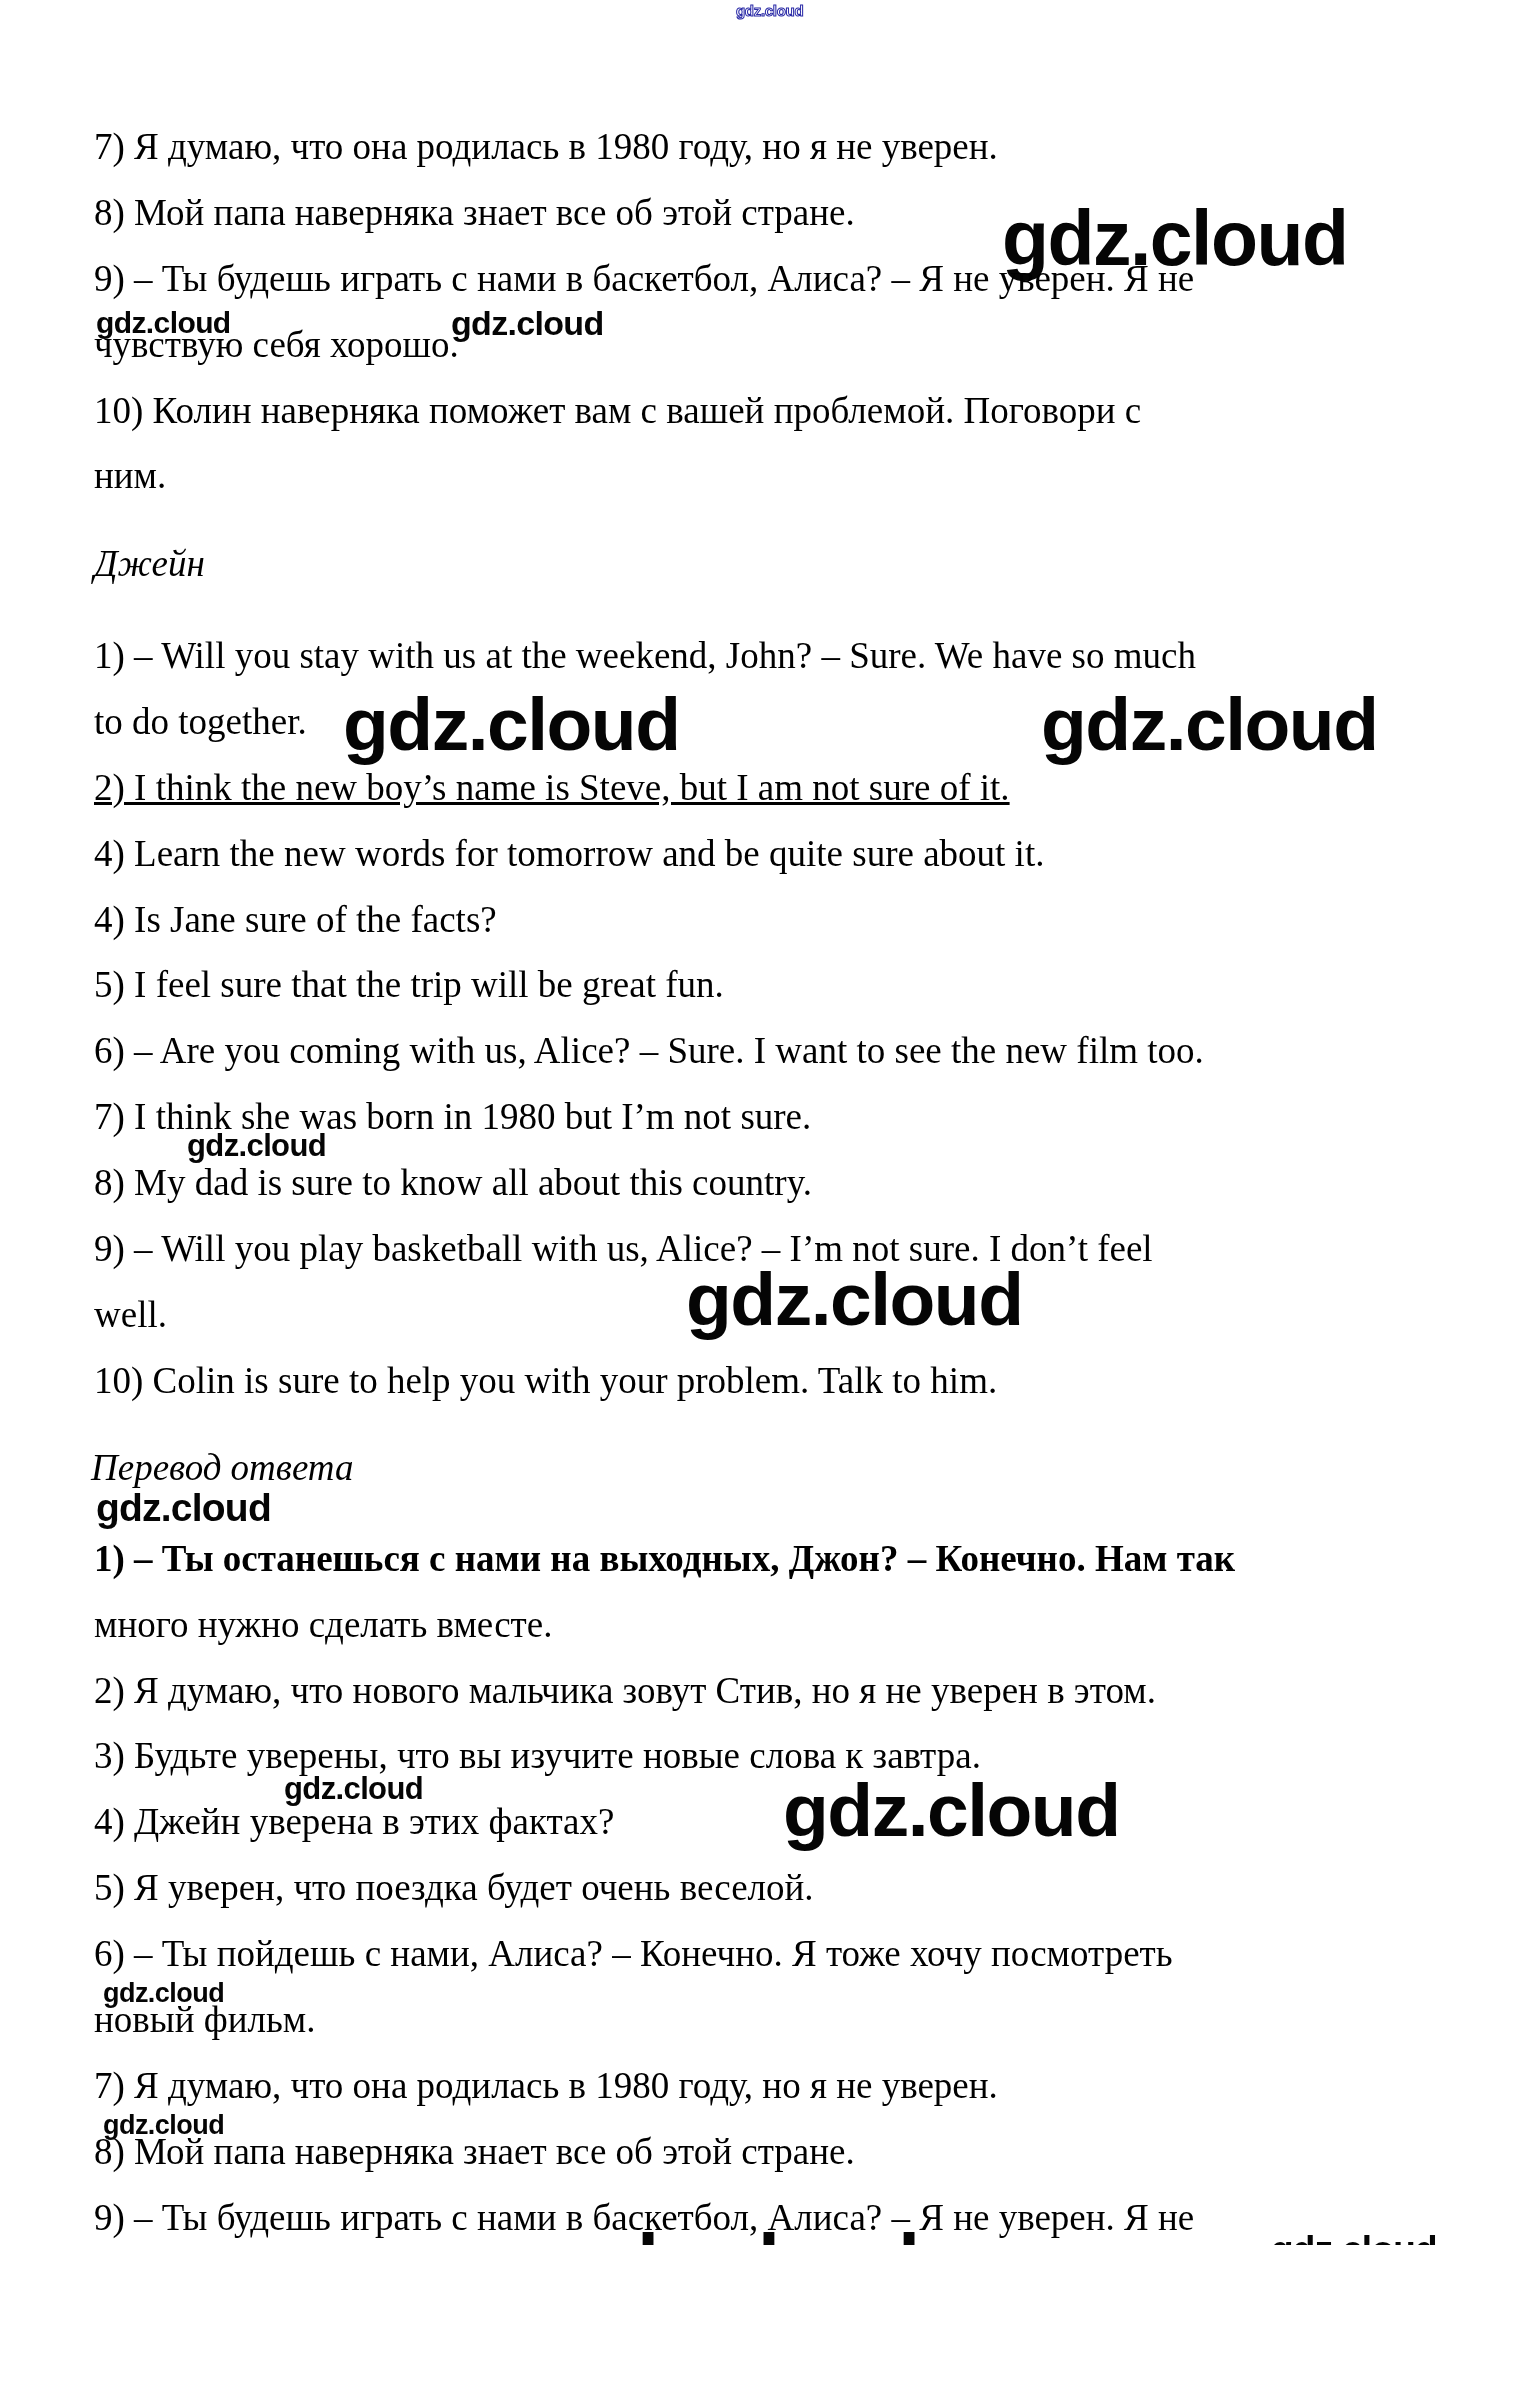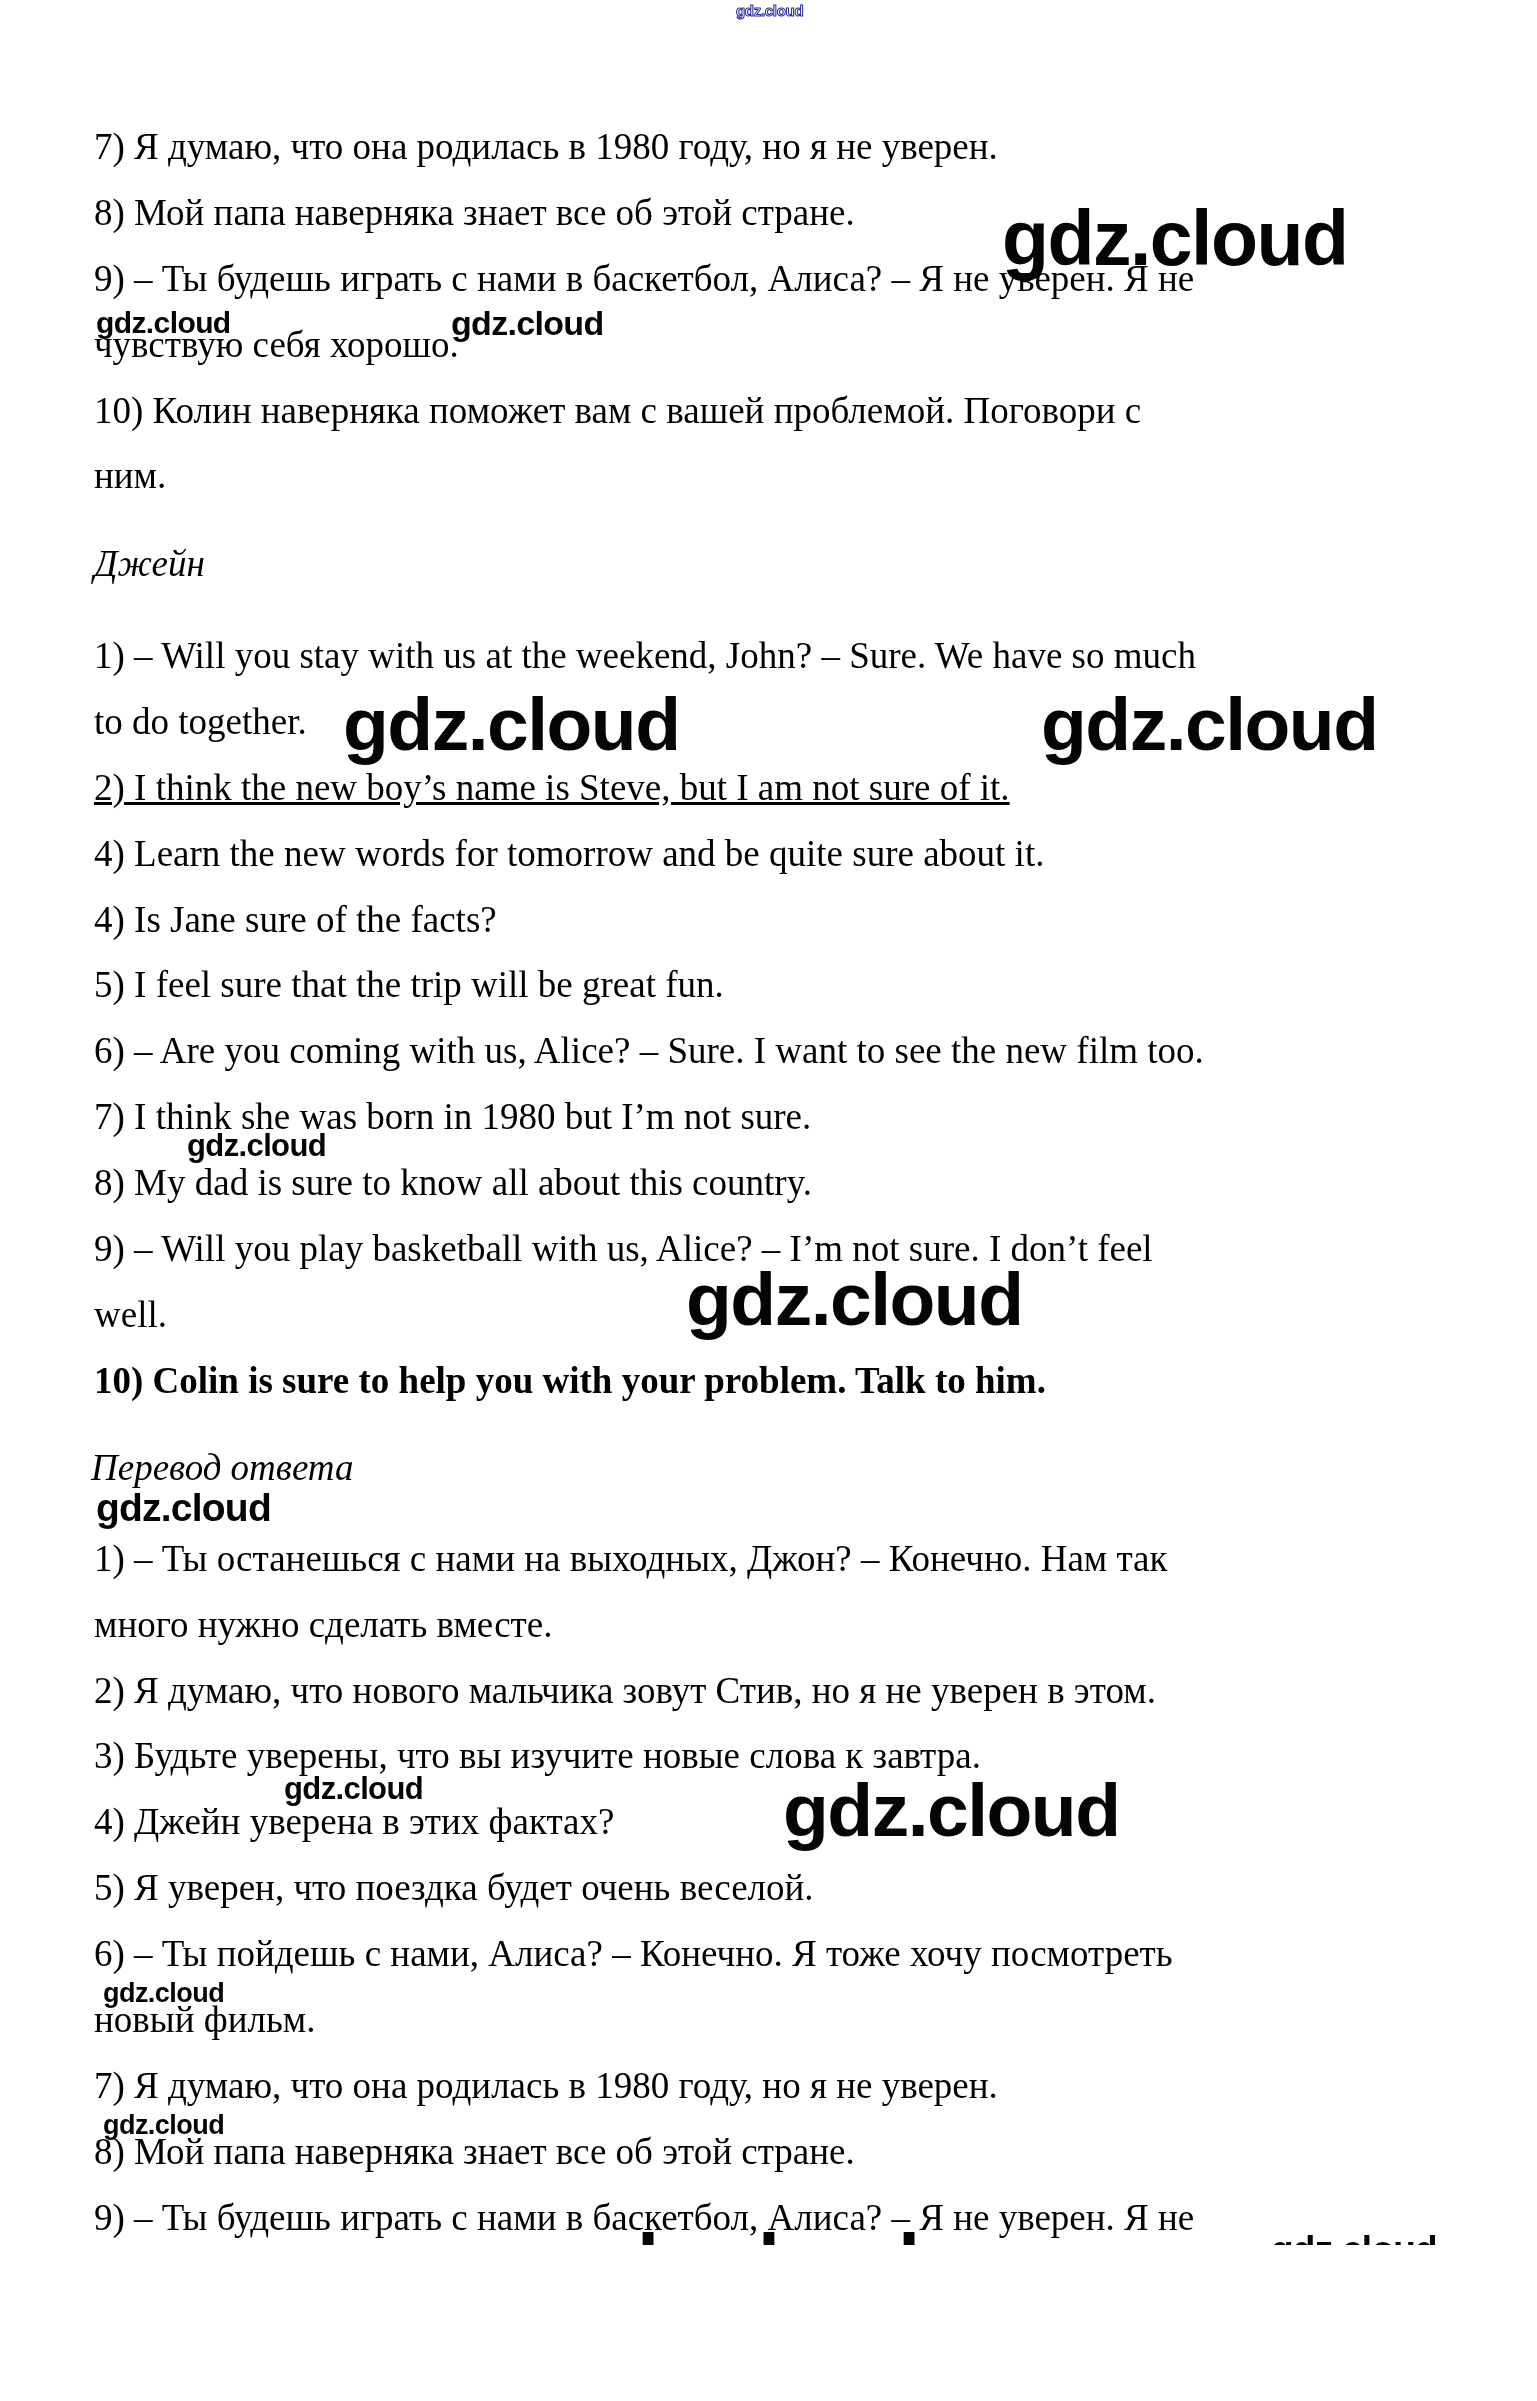--- a/index.html
+++ b/index.html
@@ -70,23 +70,23 @@
       <div class="text-line" style="left: 94px; top: 703px;">to do together.</div>
       <div class="text-line" style="left: 94px; top: 769px; text-decoration: underline;">2) I think the new boy’s name is Steve, but I am not sure of it.</div>
       <div class="text-line" style="left: 94px; top: 835px;">4) Learn the new words for tomorrow and be quite sure about it.</div>
       <div class="text-line" style="left: 94px; top: 901px;">4) Is Jane sure of the facts?</div>
       <div class="text-line" style="left: 94px; top: 966px;">5) I feel sure that the trip will be great fun.</div>
       <div class="text-line" style="left: 94px; top: 1032px;">6) – Are you coming with us, Alice? – Sure. I want to see the new film too.</div>
       <div class="text-line" style="left: 94px; top: 1098px;">7) I think she was born in 1980 but I’m not sure.</div>
       <div class="text-line" style="left: 94px; top: 1164px;">8) My dad is sure to know all about this country.</div>
       <div class="text-line" style="left: 94px; top: 1230px;">9) – Will you play basketball with us, Alice? – I’m not sure. I don’t feel</div>
       <div class="text-line" style="left: 94px; top: 1296px;">well.</div>
-      <div class="text-line" style="left: 94px; top: 1362px; font-weight: bold;">10) Colin is sure to help you with your problem. Talk to him.</div>
+      <div class="text-line" style="left: 94px; top: 1362px;">10) Colin is sure to help you with your problem. Talk to him.</div>
       <div class="text-line section-heading" style="left: 91px; top: 1449px;">Перевод ответа</div>
-      <div class="text-line" style="left: 94px; top: 1540px;">1) – Ты останешься с нами на выходных, Джон? – Конечно. Нам так</div>
+      <div class="text-line" style="left: 94px; top: 1540px; font-weight: bold;">1) – Ты останешься с нами на выходных, Джон? – Конечно. Нам так</div>
       <div class="text-line" style="left: 94px; top: 1606px;">много нужно сделать вместе.</div>
       <div class="text-line" style="left: 94px; top: 1672px;">2) Я думаю, что нового мальчика зовут Стив, но я не уверен в этом.</div>
       <div class="text-line" style="left: 94px; top: 1737px;">3) Будьте уверены, что вы изучите новые слова к завтра.</div>
       <div class="text-line" style="left: 94px; top: 1803px;">4) Джейн уверена в этих фактах?</div>
       <div class="text-line" style="left: 94px; top: 1869px;">5) Я уверен, что поездка будет очень веселой.</div>
       <div class="text-line" style="left: 94px; top: 1935px;">6) – Ты пойдешь с нами, Алиса? – Конечно. Я тоже хочу посмотреть</div>
       <div class="text-line" style="left: 94px; top: 2001px;">новый фильм.</div>
       <div class="text-line" style="left: 94px; top: 2067px;">7) Я думаю, что она родилась в 1980 году, но я не уверен.</div>
       <div class="text-line" style="left: 94px; top: 2133px;">8) Мой папа наверняка знает все об этой стране.</div>
       <div class="text-line" style="left: 94px; top: 2199px;">9) – Ты будешь играть с нами в баскетбол, Алиса? – Я не уверен. Я не</div>

